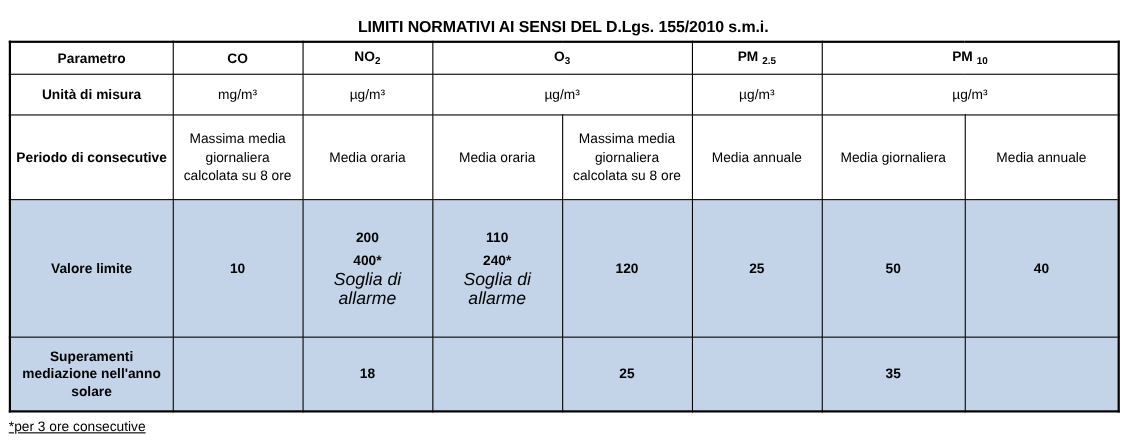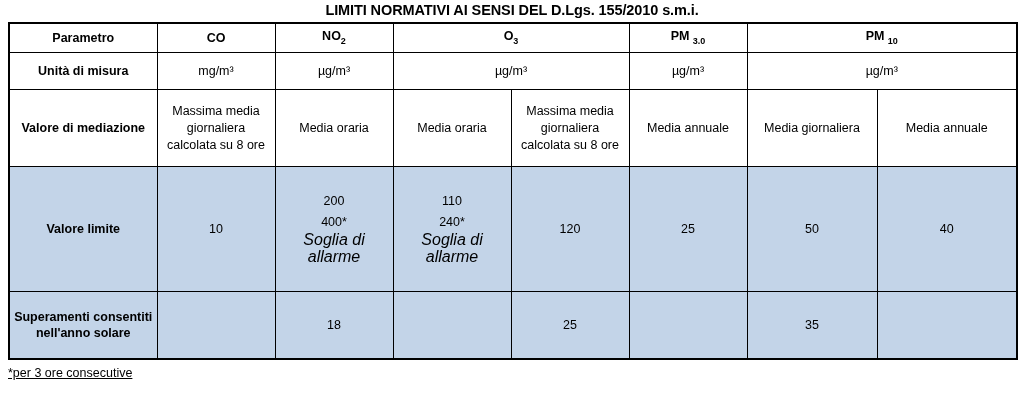--- a/index.html
+++ b/index.html
@@ -18,21 +18,21 @@
     position: relative;
     width: 1024px;
     height: 405px;
     box-sizing: border-box;
   }
   .title {
     text-align: center;
     font-size: 14.5px;
     font-weight: bold;
     line-height: 18px;
-    padding-top: 1px;
+    padding-top: 16px;
     letter-spacing: -0.1px;
   }
   table.limits {
     border-collapse: collapse;
     table-layout: fixed;
     width: 1010px;
     margin: 3px 0 0 8px;
     border: 2px solid #000000;
   }
   table.limits td {
@@ -51,21 +51,21 @@
     font-weight: bold;
   }
   .sub {
     font-size: 9px;
     vertical-align: sub;
   }
   .band {
     background: #c3d4e8;
   }
   .val-strong {
-    font-weight: normal;
+    font-weight: bold;
   }
   .soglia {
     font-style: italic;
     font-size: 16px;
   }
   .cell-multi div {
     line-height: 17px;
   }
   .spacer-sm { height: 4px; }
   .footnote {
@@ -96,36 +96,36 @@
       <col style="width:118px">
       <col style="width:130px">
       <col style="width:140px">
     </colgroup>
     <tbody>
       <tr class="r1">
         <td class="row-head">Parametro</td>
         <td class="hdr-label">CO</td>
         <td class="hdr-label"><span>NO</span><span class="sub">2</span></td>
         <td class="hdr-label" colspan="2"><span>O</span><span class="sub">3</span></td>
-        <td class="hdr-label"><span>PM</span> <span class="sub">3.0</span></td>
+        <td class="hdr-label"><span>PM</span> <span class="sub">2.5</span></td>
         <td class="hdr-label" colspan="2"><span>PM</span> <span class="sub">10</span></td>
       </tr>
 
       <tr class="r2">
         <td class="row-head">Unità di misura</td>
         <td>mg/m³</td>
         <td>µg/m³</td>
         <td colspan="2">µg/m³</td>
         <td>µg/m³</td>
         <td colspan="2">µg/m³</td>
       </tr>
 
       <tr class="r3">
         <td class="row-head">
-          <div>Valore di mediazione</div>
+          <div>Periodo di consecutive</div>
         </td>
         <td class="cell-multi">
           <div>Massima media</div>
           <div>giornaliera</div>
           <div>calcolata su 8 ore</div>
         </td>
         <td>Media oraria</td>
         <td>Media oraria</td>
         <td class="cell-multi">
           <div>Massima media</div>
@@ -152,21 +152,21 @@
           <div class="val-strong">240*</div>
           <div class="soglia">Soglia di allarme</div>
         </td>
         <td class="val-strong">120</td>
         <td class="val-strong">25</td>
         <td class="val-strong">50</td>
         <td class="val-strong">40</td>
       </tr>
 
       <tr class="r5 band">
-        <td class="row-head">Superamenti consentiti nell'anno solare</td>
+        <td class="row-head">Superamenti mediazione nell'anno solare</td>
         <td></td>
         <td class="val-strong">18</td>
         <td></td>
         <td class="val-strong">25</td>
         <td></td>
         <td class="val-strong">35</td>
         <td></td>
       </tr>
     </tbody>
   </table>

